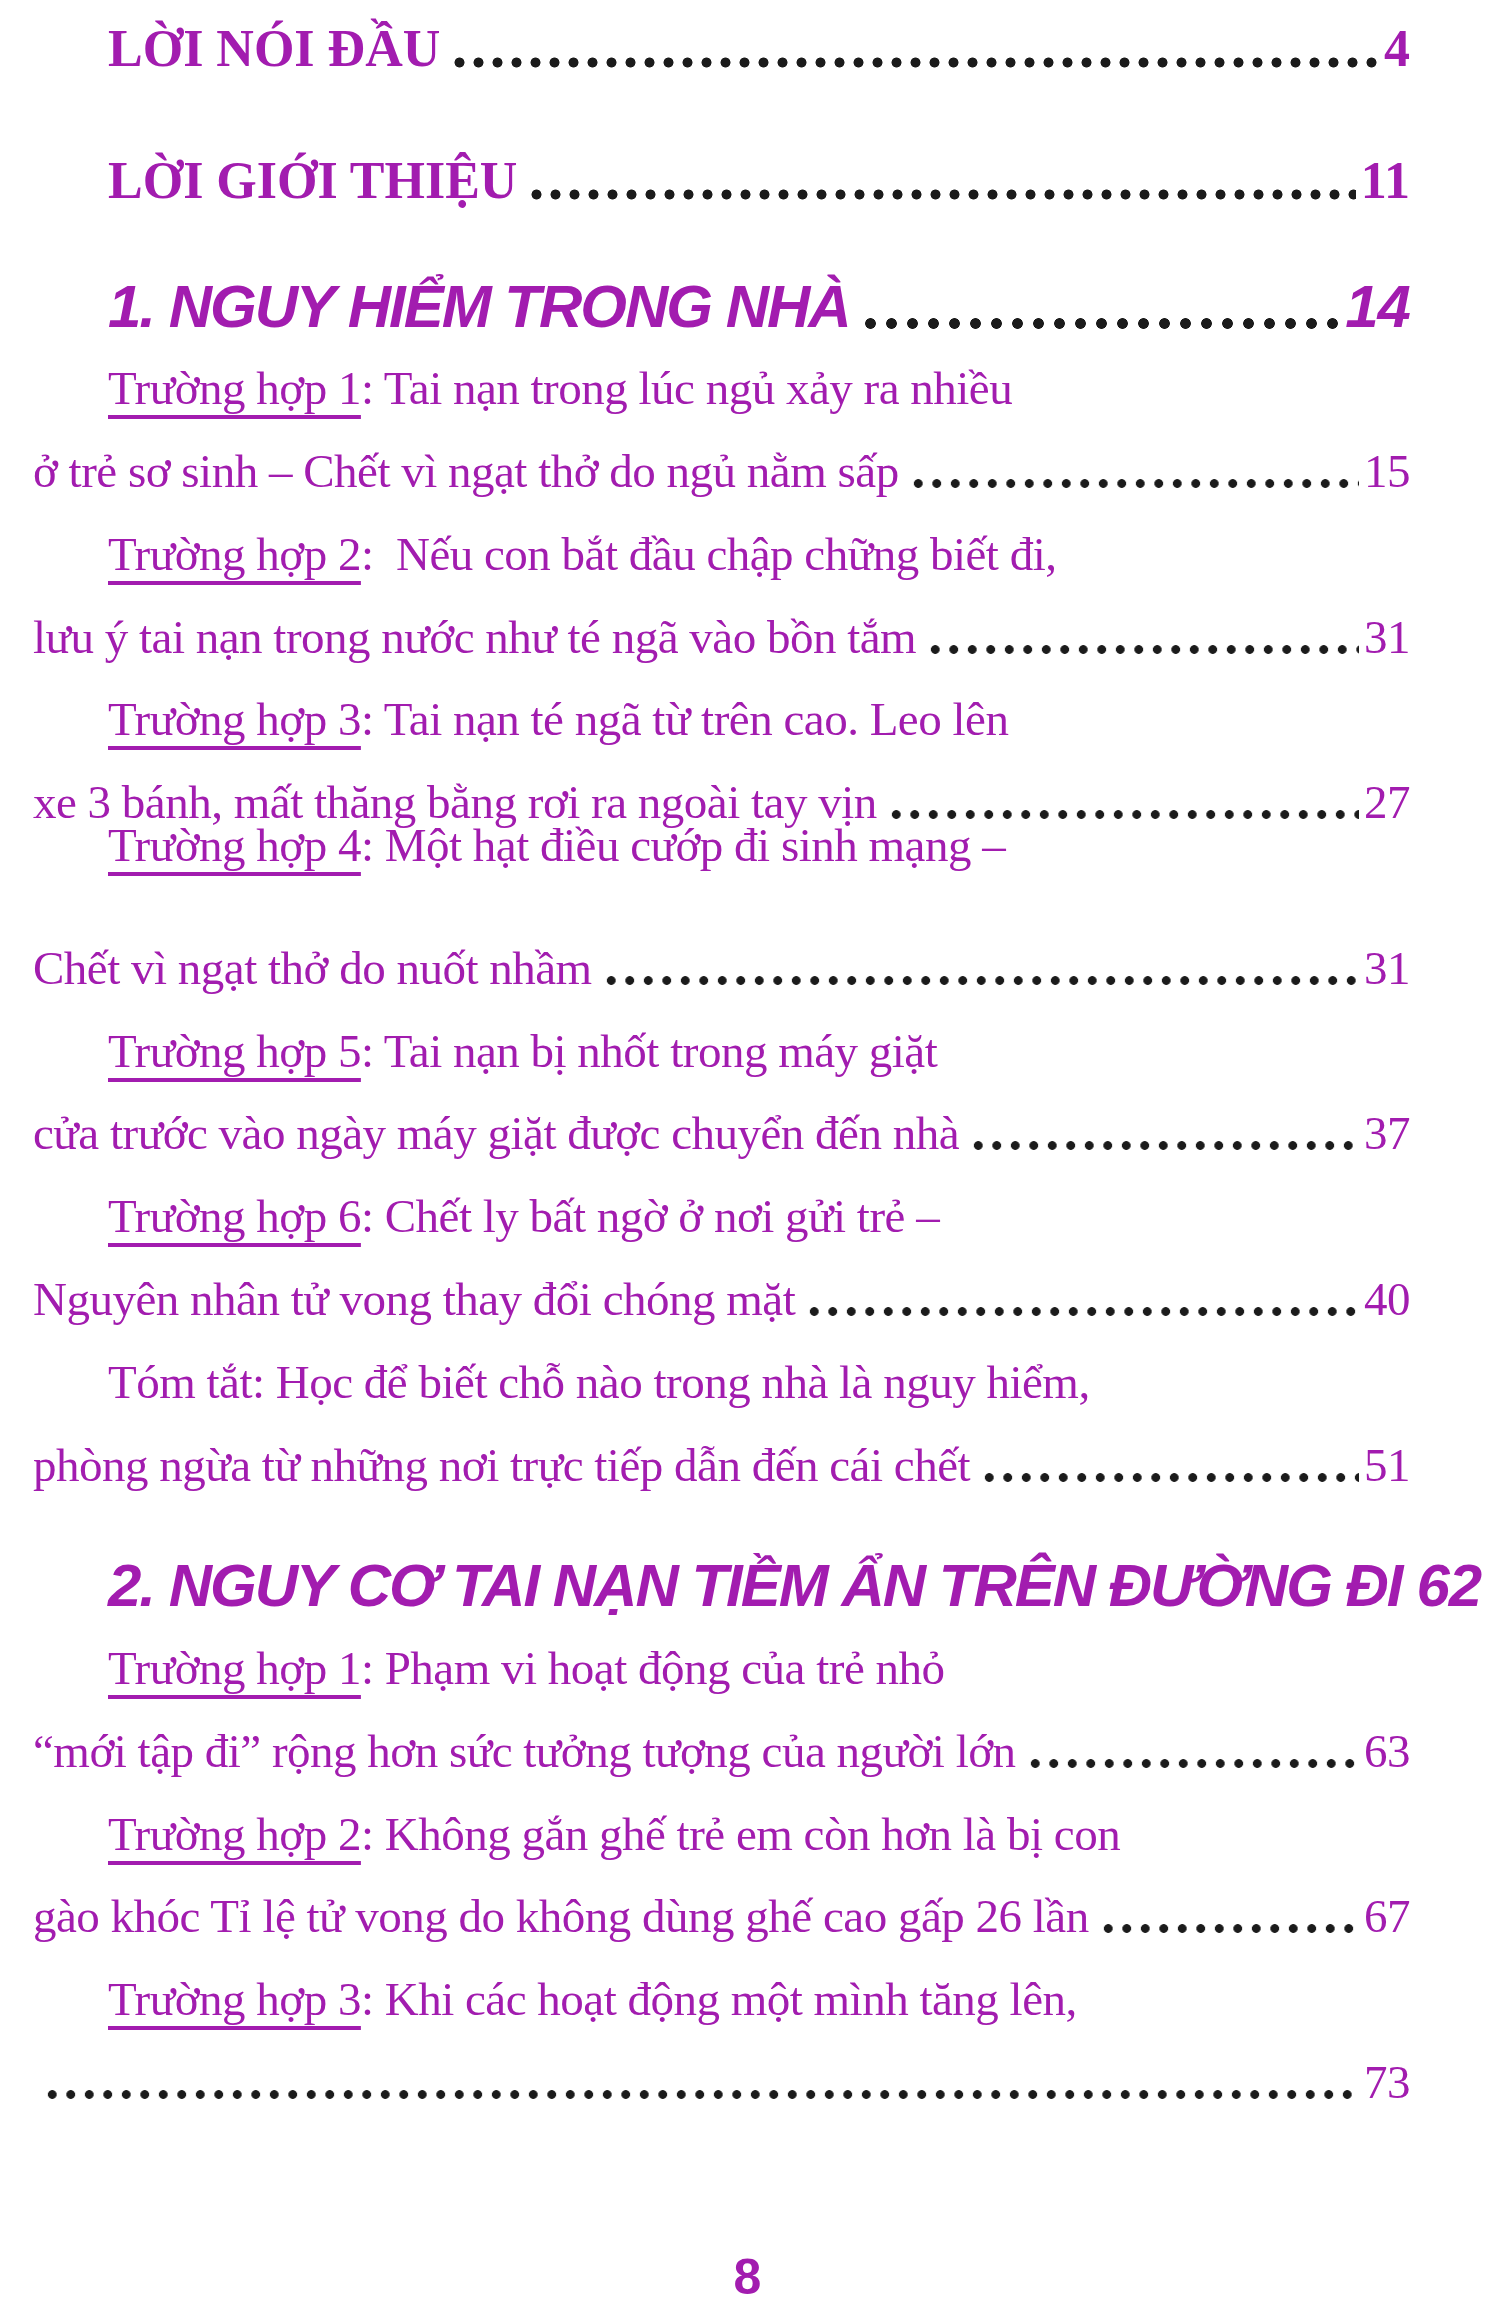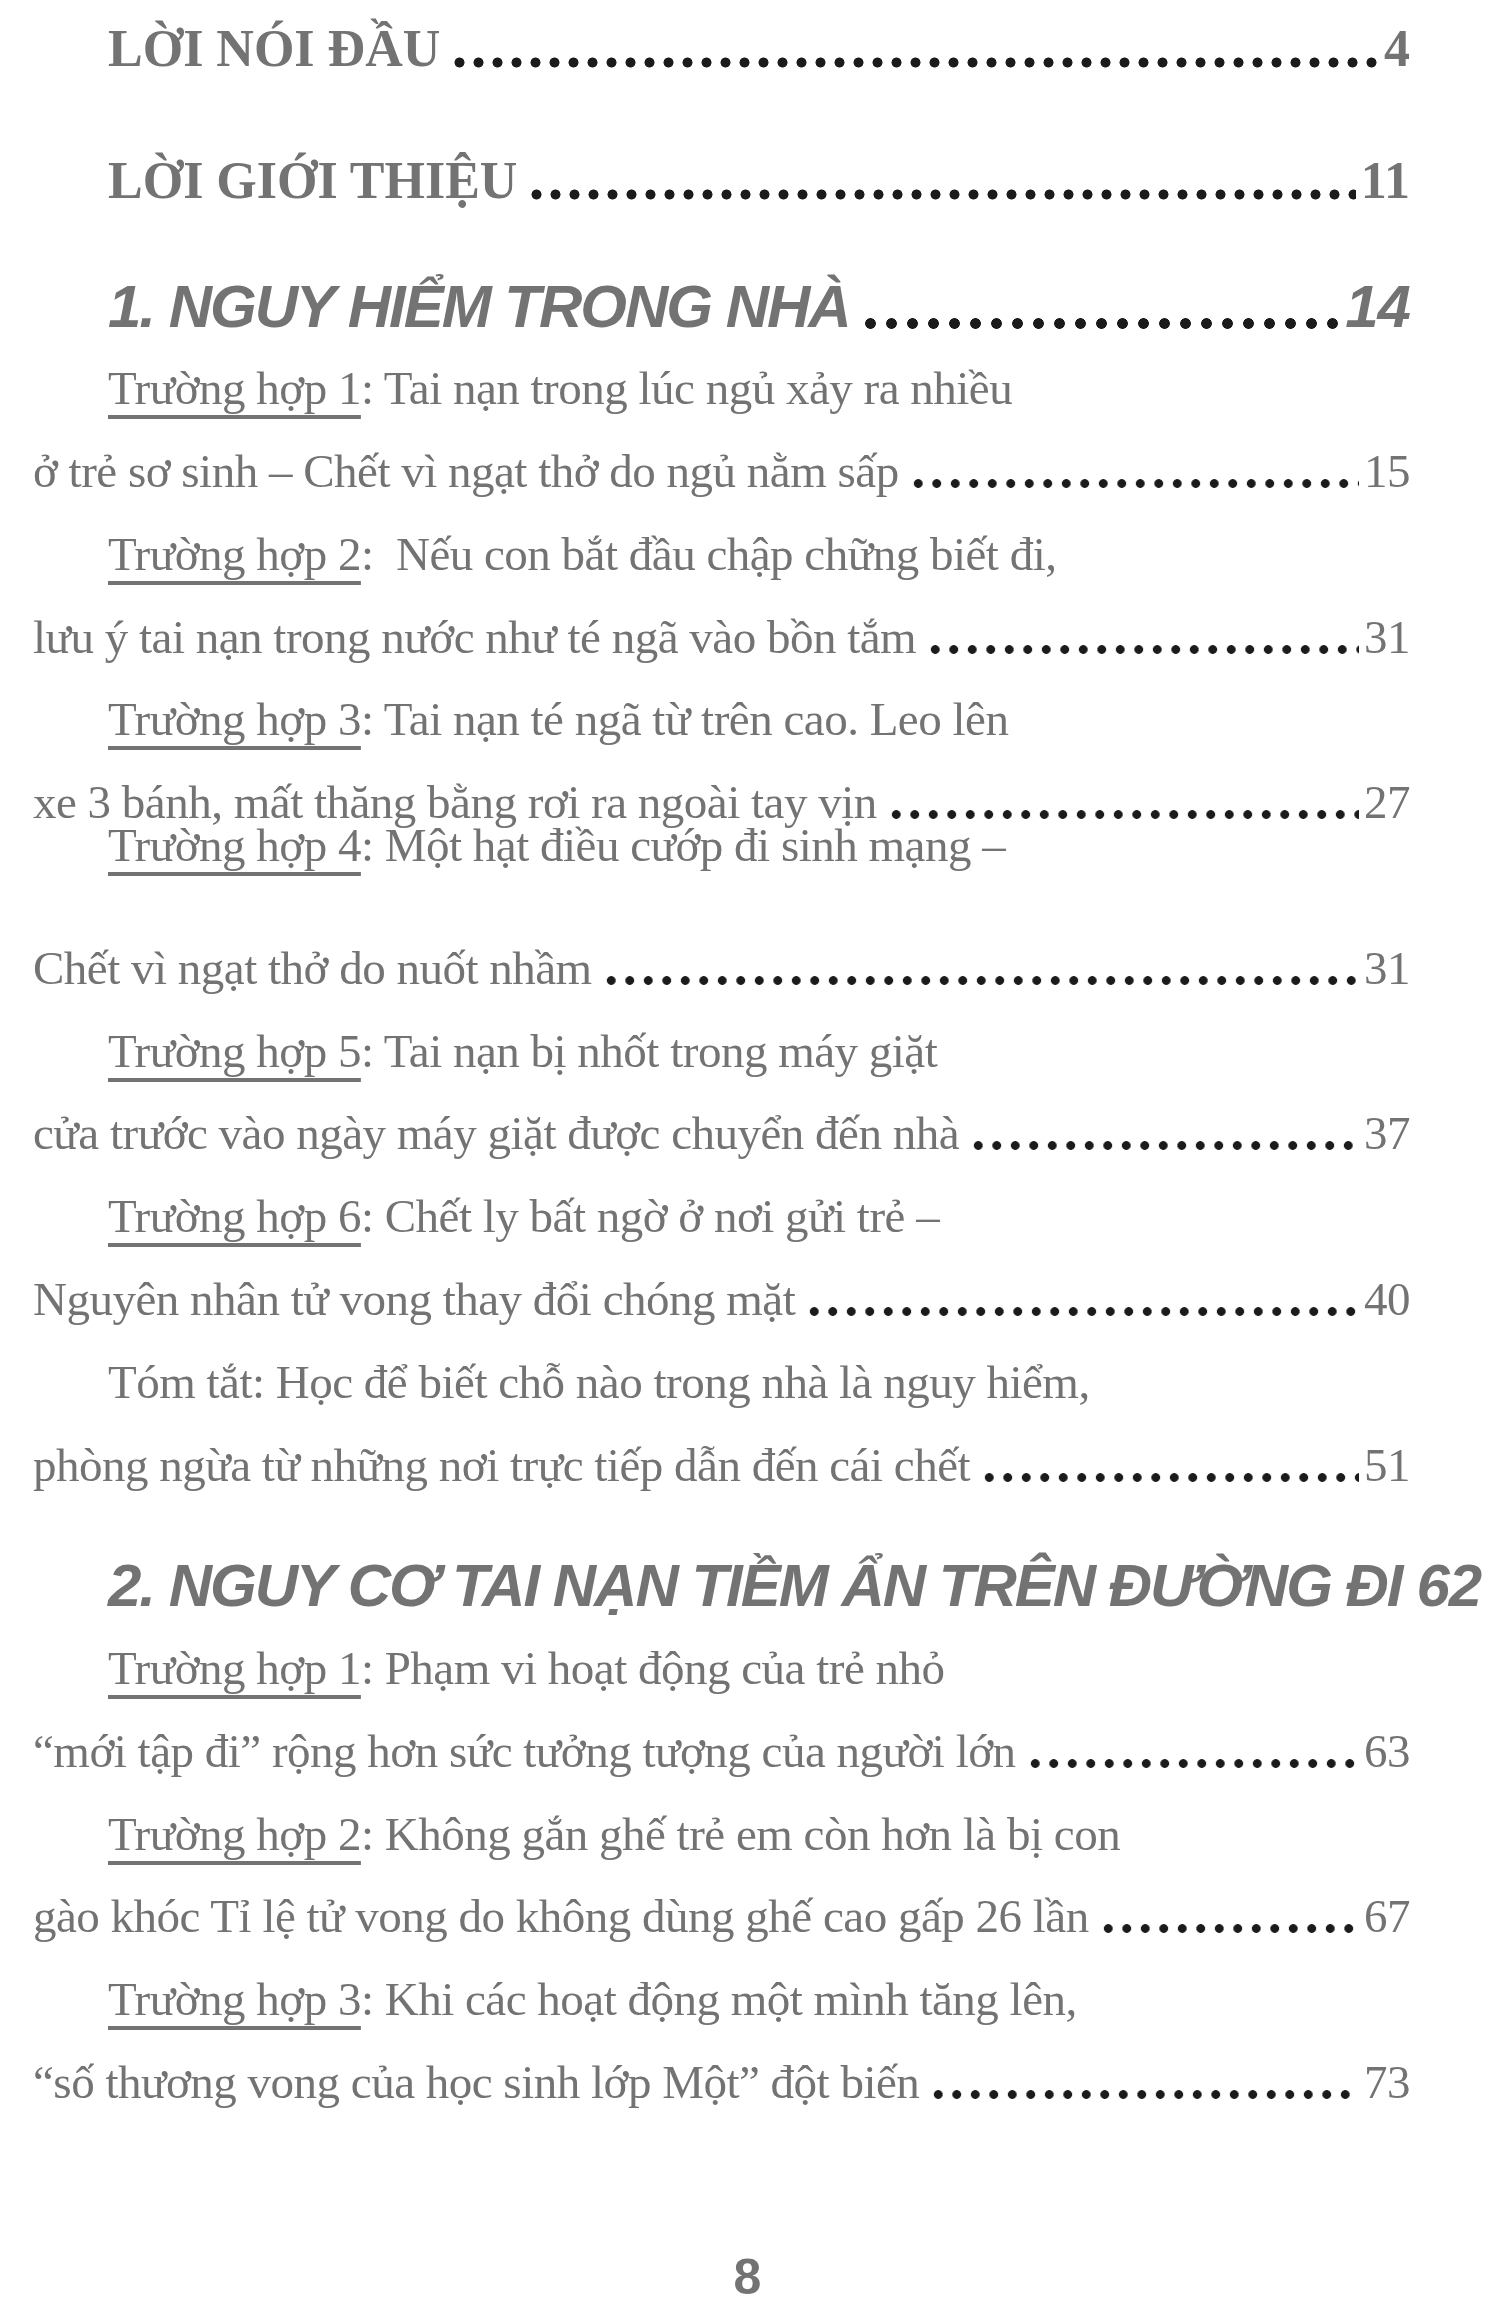--- a/index.html
+++ b/index.html
@@ -1,20 +1,20 @@
 <!DOCTYPE html>
 <html><head>
 <meta charset="utf-8">
 <style>
   html,body { margin:0; padding:0; background:#ffffff; }
   .page {
     position:relative;
     width:1495px; height:2297px;
     background:#ffffff;
-    color:#737373;
+    color:#a21caf;
     overflow:hidden;
   }
   .row {
     position:absolute;
     left:33px; right:85px;
     display:flex;
     align-items:baseline;
     white-space:pre;
   }
   .indent { padding-left:75px; }
@@ -193,20 +193,19 @@
   <div class="row" style="top:1891px">
     <span class="btxt">gào khóc Tỉ lệ tử vong do không dùng ghế cao gấp 26 lần</span>
     <span class="leader bdots"></span>
     <span class="bpg">67</span>
   </div>
 
   <div class="row indent" style="top:1974px">
     <span class="clabel u">Trường hợp 3</span><span class="btxt">: Khi các hoạt động một mình tăng lên,</span>
   </div>
   <div class="row" style="top:2057px">
-    <span class="btxt">“số thương vong của học sinh lớp Một” đột biến</span>
     <span class="leader bdots"></span>
     <span class="bpg">73</span>
   </div>
 
   <div class="footer-pagenum">8</div>
 
 </div>
 
 </body></html>

